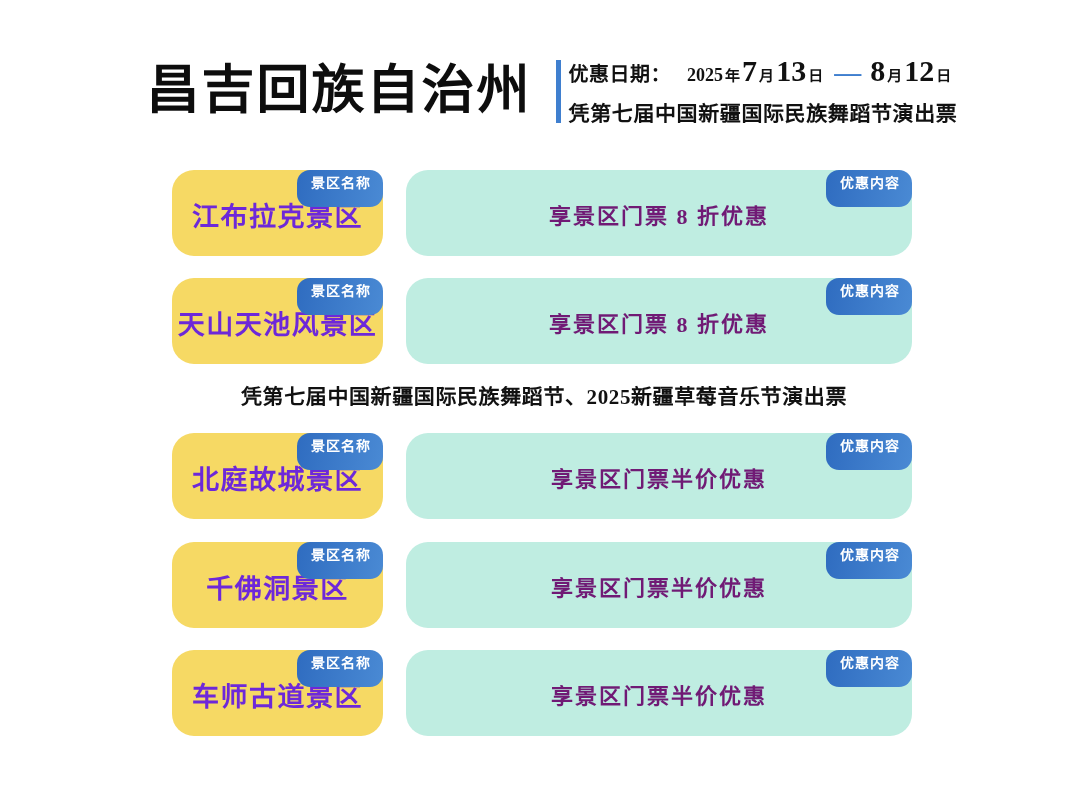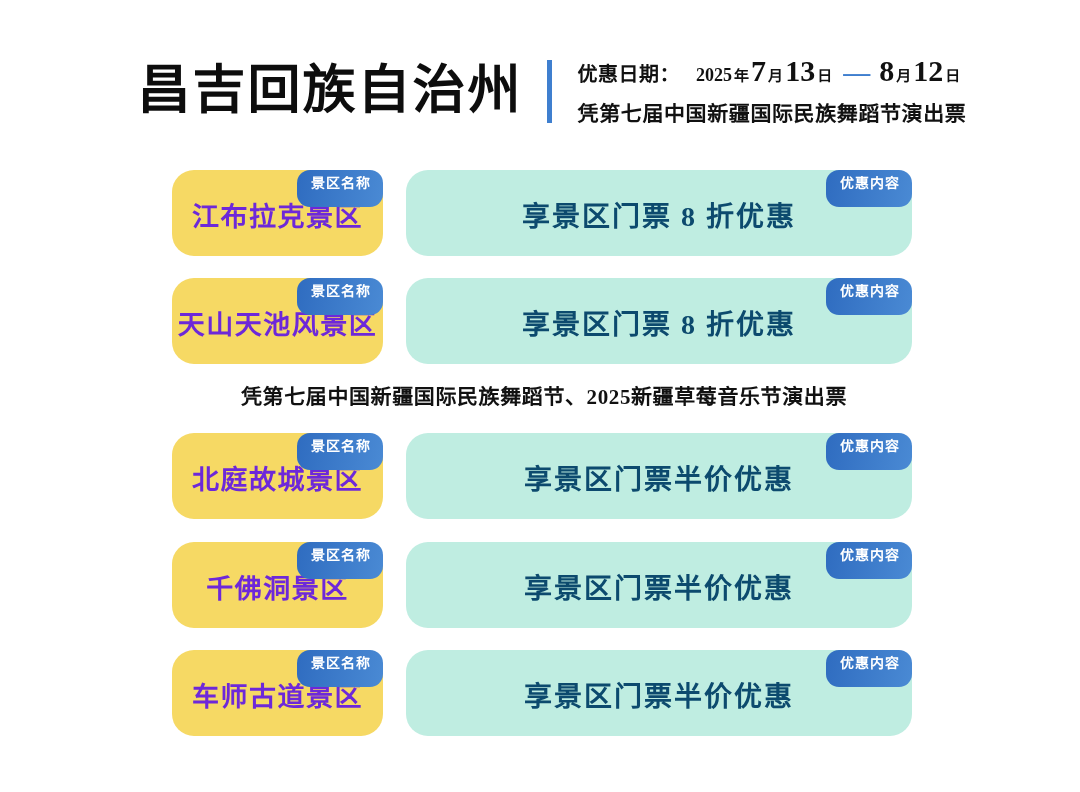--- a/index.html
+++ b/index.html
@@ -47,21 +47,21 @@
   .header-divider {
     width: 5px;
     background: #3f7fcf;
     margin: 6px 0 4px 0;
     flex: 0 0 5px;
   }
   .header-right {
     display: flex;
     flex-direction: column;
     justify-content: center;
-    padding-left: 26px;
+    padding-left: 8px;
     gap: 9px;
   }
   .date-line {
     display: flex;
     align-items: baseline;
     white-space: nowrap;
     color: #111111;
     font-weight: bold;
   }
   .dl-label {
@@ -149,23 +149,23 @@
     letter-spacing: 1.5px;
     line-height: 1;
     padding-top: 8px;
     white-space: nowrap;
     font-family: "Liberation Serif", "DejaVu Serif", serif;
   }
   .name-card .card-text {
     color: #6d28d9;
   }
   .offer-card .card-text {
-    font-size: 28px;
+    font-size: 22px;
     letter-spacing: 2px;
-    color: #0c4a6e;
+    color: #701a75;
   }
   .badge {
     position: absolute;
     top: 0px;
     right: 0px;
     height: 25px;
     padding: 0 12px 12px 14px;
     border-radius: 13px;
     background: linear-gradient(100deg, #2f6cc0 0%, #4a8ad4 100%);
     color: #ffffff;

